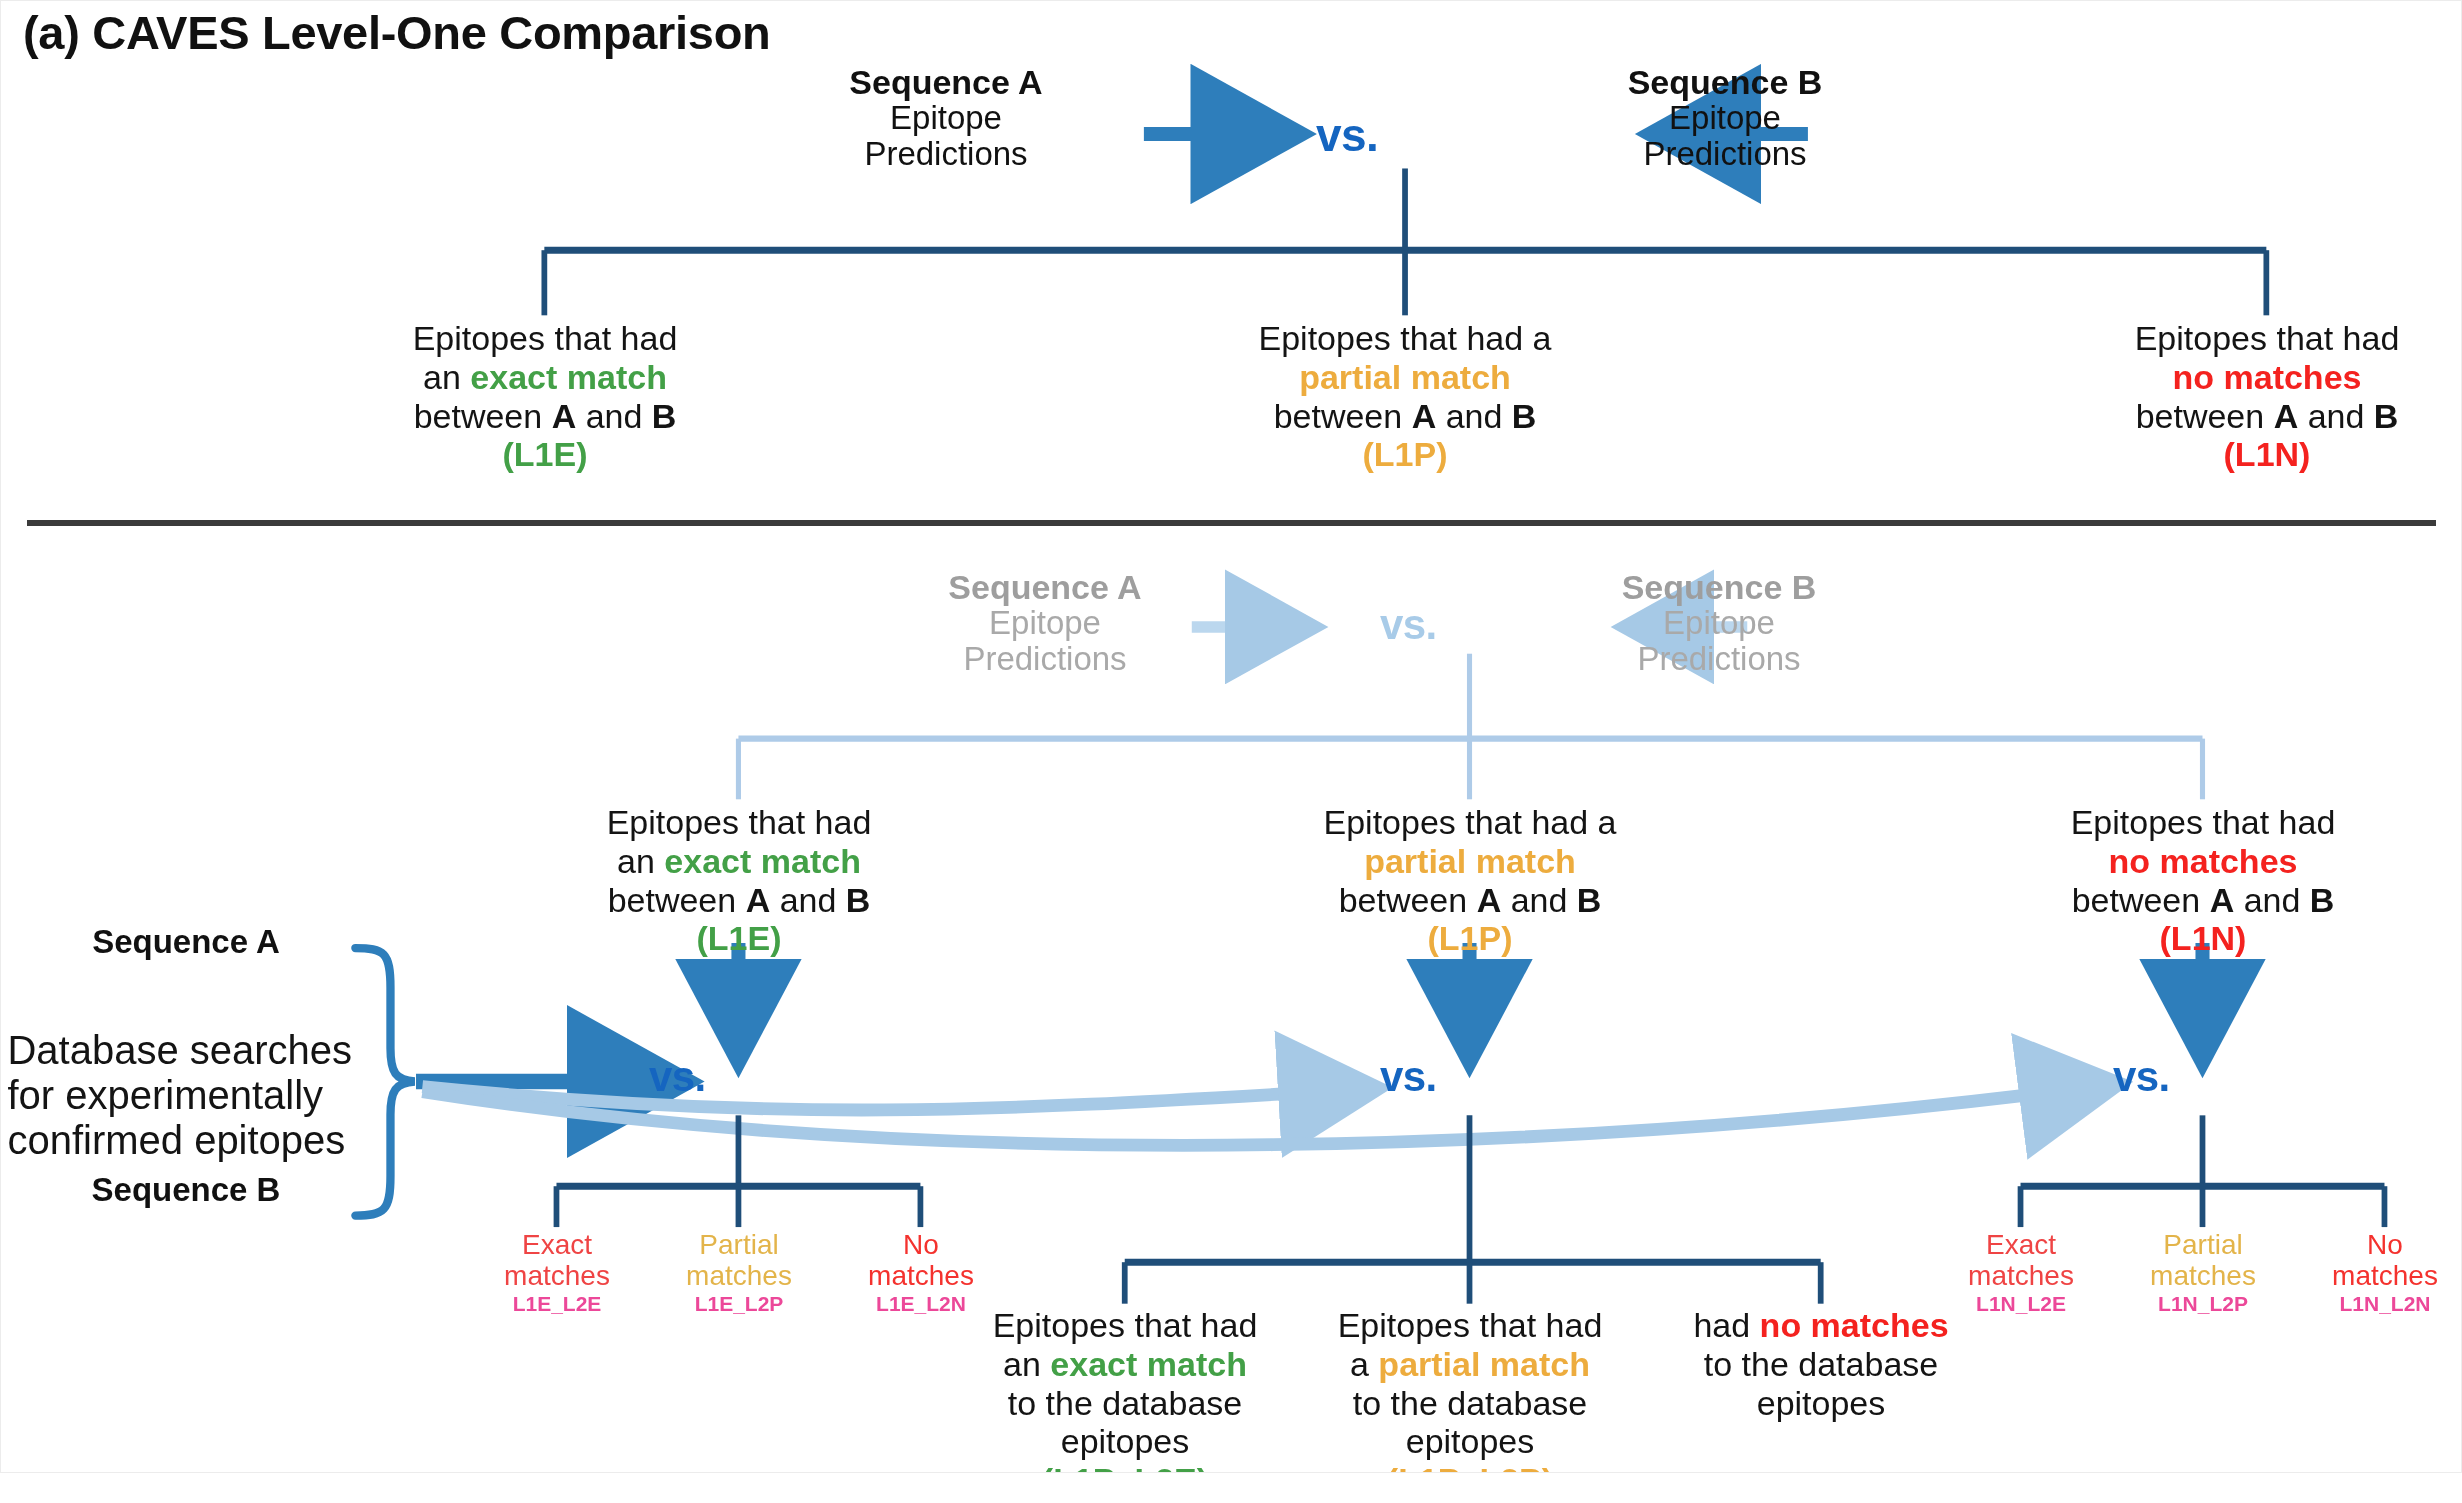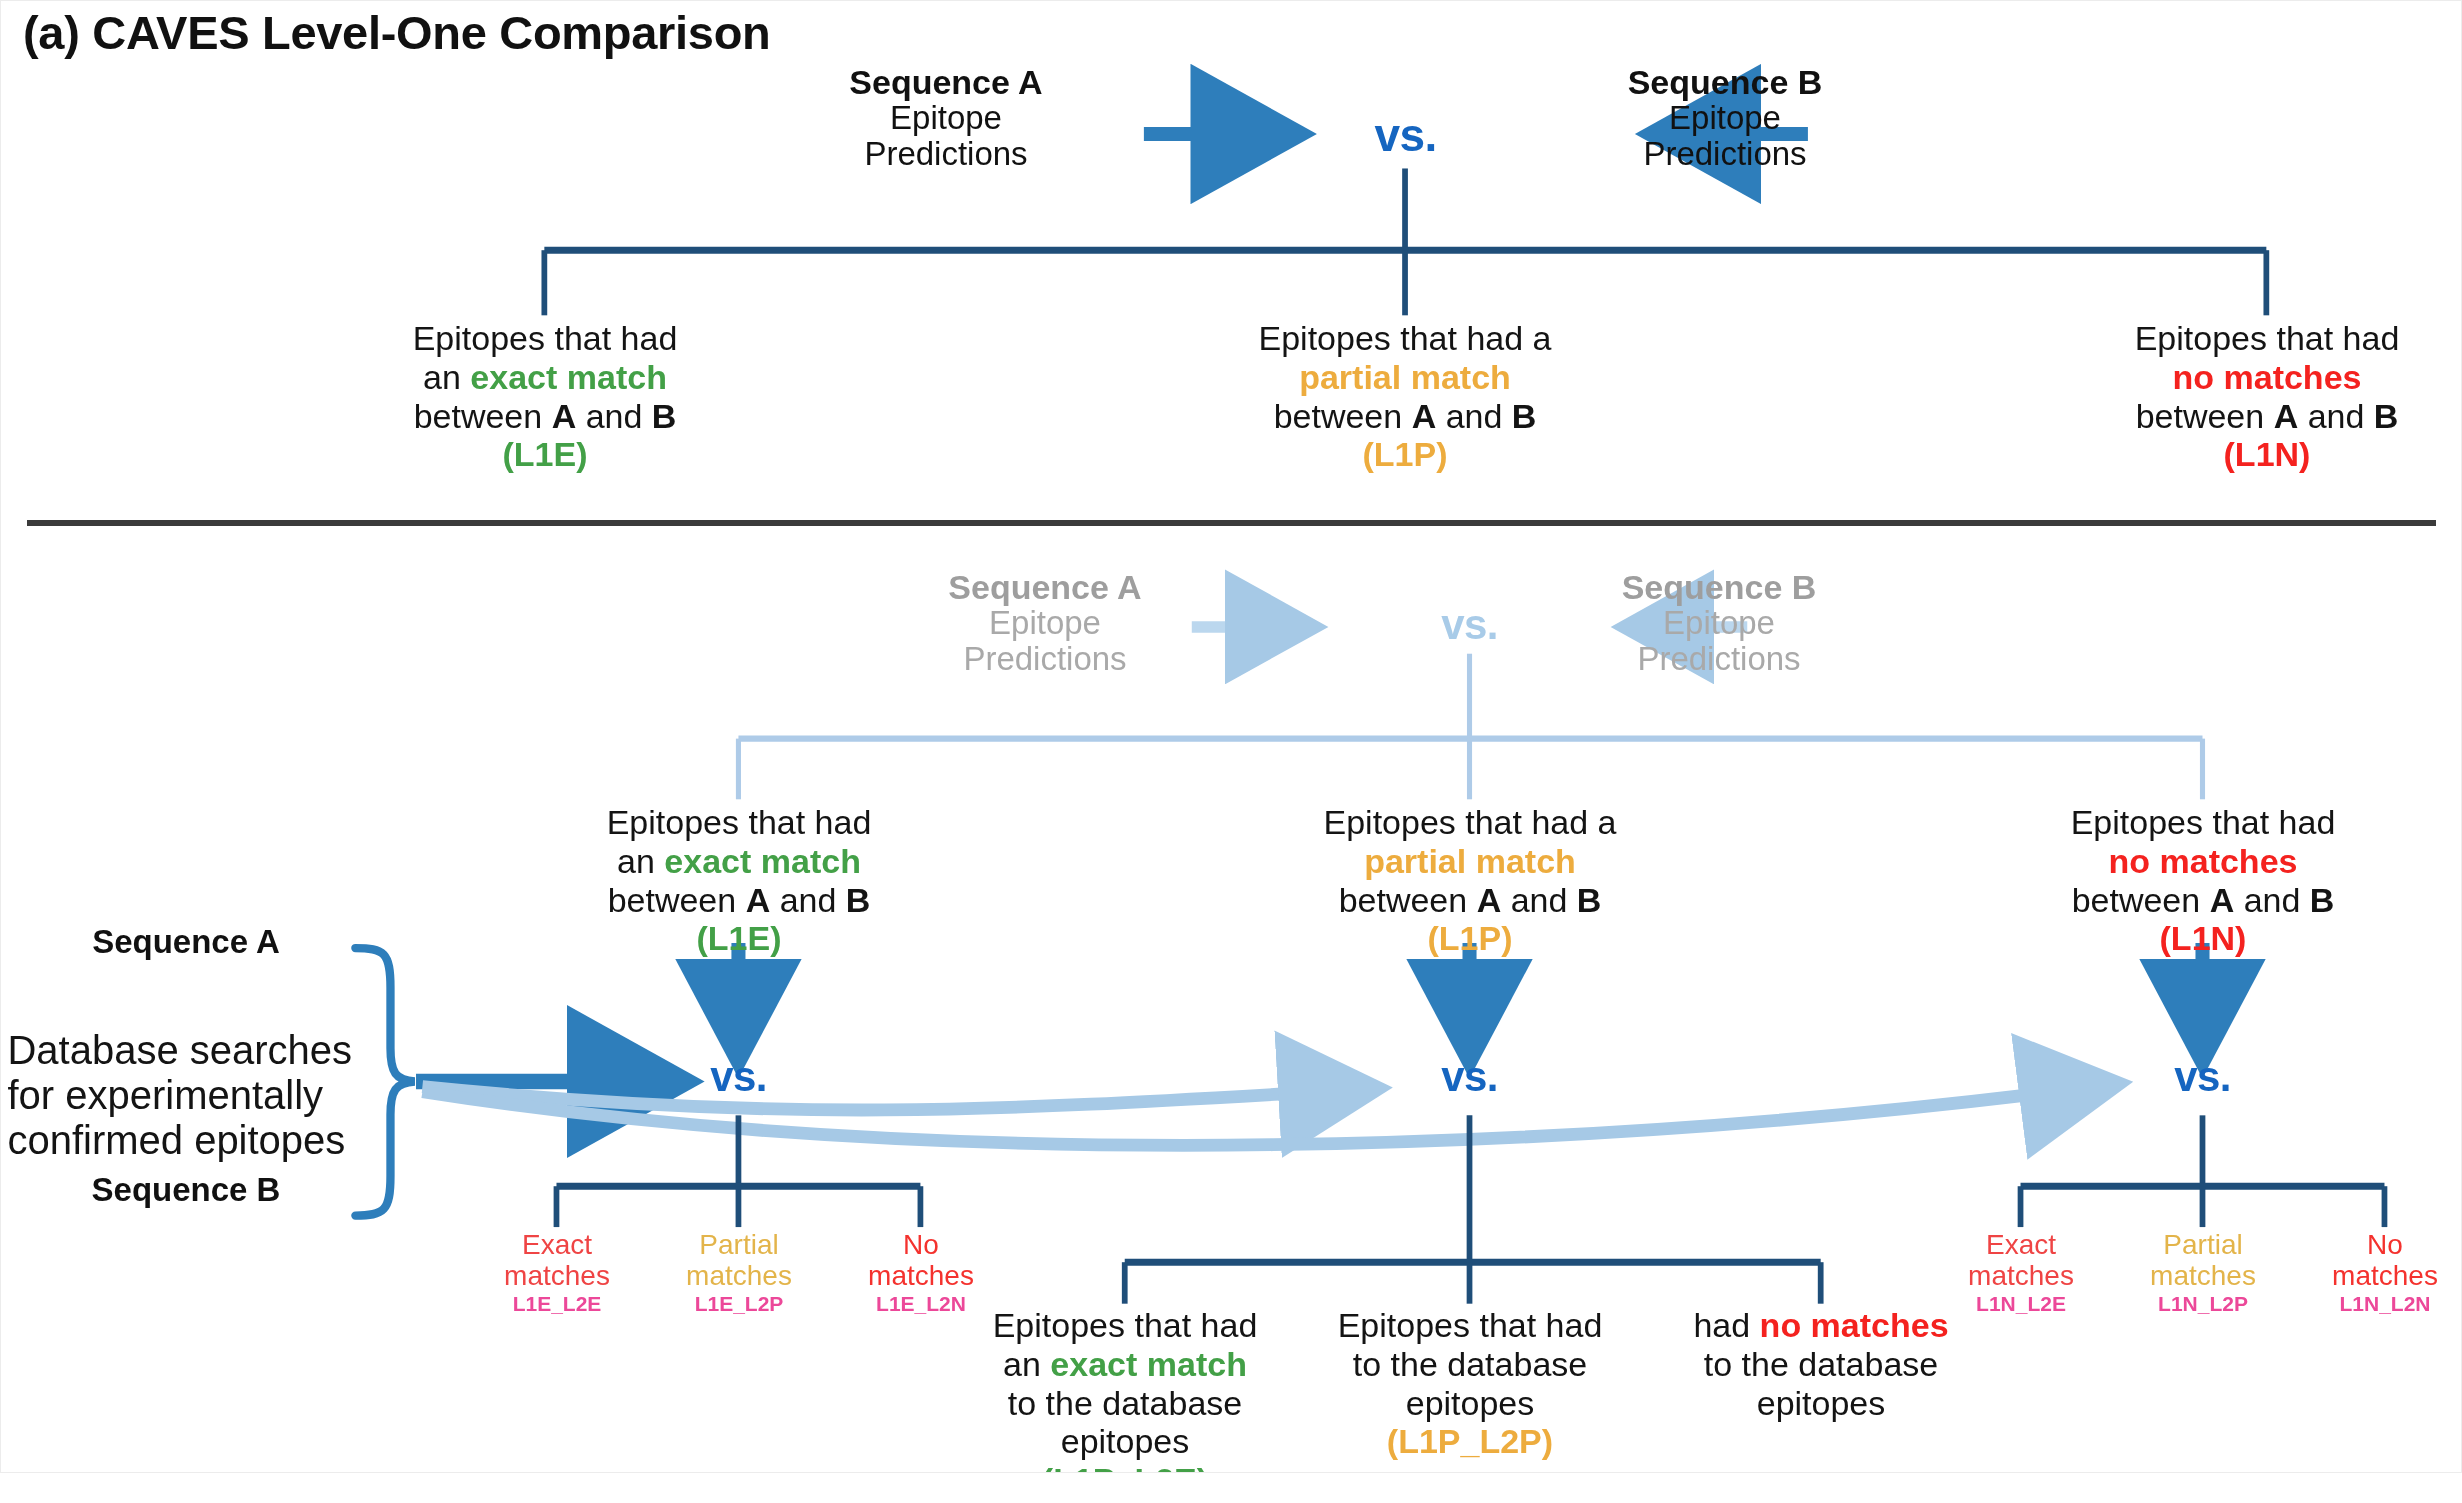--- a/index.html
+++ b/index.html
@@ -7,21 +7,21 @@
   #figure{
     position:relative;
     width:2462px;height:1473px;
     background:#ffffff;
     border:1.9px solid #ececec;
     box-sizing:border-box;
     overflow:hidden;
   }
   svg.wires{position:absolute;left:0;top:0;width:2462px;height:1504px;pointer-events:none;}
   .abs{position:absolute;}
-  .ctr{text-align:center;}
+  .ctr{}
 
   
   .panel-title{
     font-weight:bold;
     font-size:47px;
     color:#111111;
     letter-spacing:-0.3px;
     white-space:nowrap;
   }
 
@@ -275,20 +275,21 @@
 
   <div class="abs branch" style="left:894px;top:1305px;">
     <div>Epitopes that had</div>
     <div><span>an </span><span class="green">exact  match</span></div>
     <div>to the database</div>
     <div>epitopes</div>
     <div class="green">(L1P_L2E)</div>
   </div>
   <div class="abs branch" style="left:1239px;top:1305px;">
     <div>Epitopes that had</div>
+    <div><span>a </span><span class="orange">partial match</span></div>
     <div>to the database</div>
     <div>epitopes</div>
     <div class="orange">(L1P_L2P)</div>
   </div>
   <div class="abs branch" style="left:1590px;top:1305px;">
     <div><span>had </span><span class="red">no matches</span></div>
     <div>to the database</div>
     <div>epitopes</div>
   </div>
 

